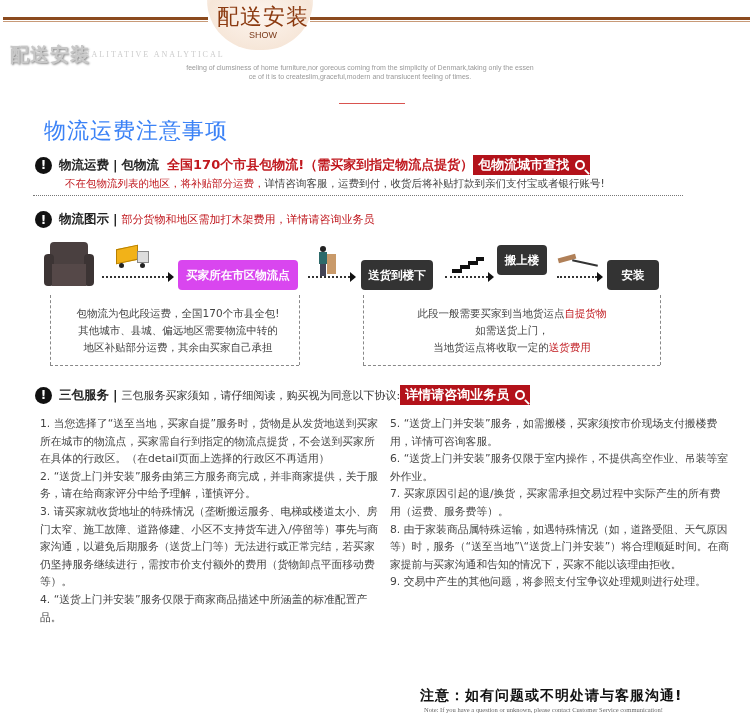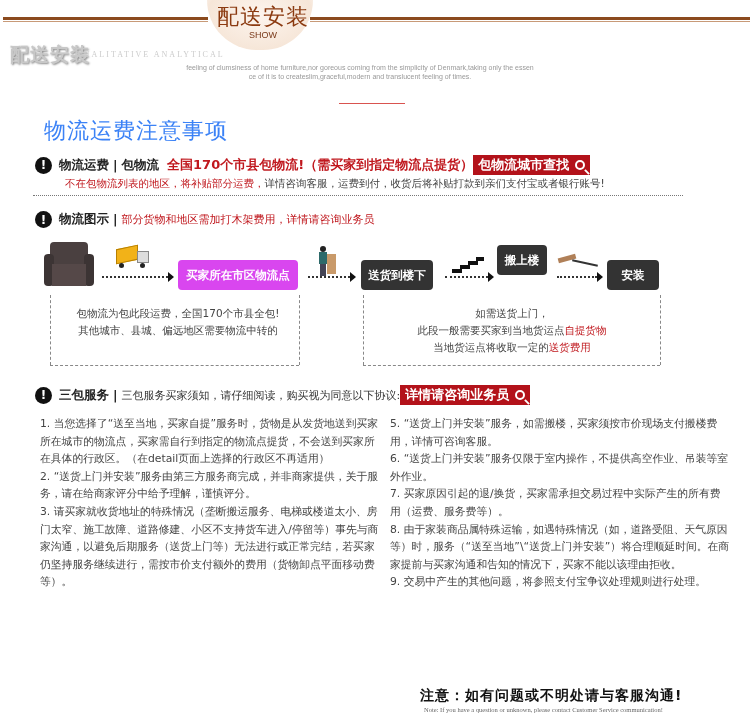--- a/index.html
+++ b/index.html
@@ -172,42 +172,44 @@
 <div class="vdash" style="left:50px; top:295px; height:70px;"></div>
 <div class="vdash" style="left:299px; top:295px; height:70px;"></div>
 <div class="hdash" style="left:50px; top:365px; width:249px;"></div>
 <div class="vdash" style="left:363px; top:295px; height:70px;"></div>
 <div class="vdash" style="left:660px; top:295px; height:70px;"></div>
 <div class="hdash" style="left:363px; top:365px; width:297px;"></div>
 
 <div class="note-left">
   <div>包物流为包此段运费，全国170个市县全包!</div>
   <div>其他城市、县城、偏远地区需要物流中转的</div>
+  <div>地区补贴部分运费，其余由买家自己承担</div>
 </div>
 <div class="note-right">
+  <div><span>此段一般需要买家到当地货运点</span><span class="red">自提货物</span></div>
   <div>如需送货上门，</div>
-  <div><span>此段一般需要买家到当地货运点</span><span class="red">自提货物</span></div>
   <div><span>当地货运点将收取一定的</span><span class="red">送货费用</span></div>
 </div>
 
 <div class="row" style="top:385px;">
   <span class="alert">!</span>
   <span class="b">三包服务</span>
   <span class="b" style="margin:0 4px;">|</span>
   <span style="font-size:11px; color:#333;">三包服务买家须知，请仔细阅读，购买视为同意以下协议:</span>
   <span class="btn-find">
     <span>详情请咨询业务员</span>
     <span class="mag"></span>
   </span>
 </div>
 
 <div class="terms left">
   <p>1. 当您选择了“送至当地，买家自提”服务时，货物是从发货地送到买家所在城市的物流点，买家需自行到指定的物流点提货，不会送到买家所在具体的行政区。（在detail页面上选择的行政区不再适用）</p>
   <p>2. “送货上门并安装”服务由第三方服务商完成，并非商家提供，关于服务，请在给商家评分中给予理解，谨慎评分。</p>
   <p>3. 请买家就收货地址的特殊情况（垄断搬运服务、电梯或楼道太小、房门太窄、施工故障、道路修建、小区不支持货车进入/停留等）事先与商家沟通，以避免后期服务（送货上门等）无法进行或正常完结，若买家仍坚持服务继续进行，需按市价支付额外的费用（货物卸点平面移动费等）。</p>
+  <p>4. “送货上门并安装”服务仅限于商家商品描述中所涵盖的标准配置产品。</p>
 </div>
 <div class="terms right">
   <p>5. “送货上门并安装”服务，如需搬楼，买家须按市价现场支付搬楼费用，详情可咨询客服。</p>
   <p>6. “送货上门并安装”服务仅限于室内操作，不提供高空作业、吊装等室外作业。</p>
   <p>7. 买家原因引起的退/换货，买家需承担交易过程中实际产生的所有费用（运费、服务费等）。</p>
   <p>8. 由于家装商品属特殊运输，如遇特殊情况（如，道路受阻、天气原因等）时，服务（“送至当地”\“送货上门并安装”）将合理顺延时间。在商家提前与买家沟通和告知的情况下，买家不能以该理由拒收。</p>
   <p>9. 交易中产生的其他问题，将参照支付宝争议处理规则进行处理。</p>
 </div>
 
 <div class="foot-cn">注意：如有问题或不明处请与客服沟通!</div>

